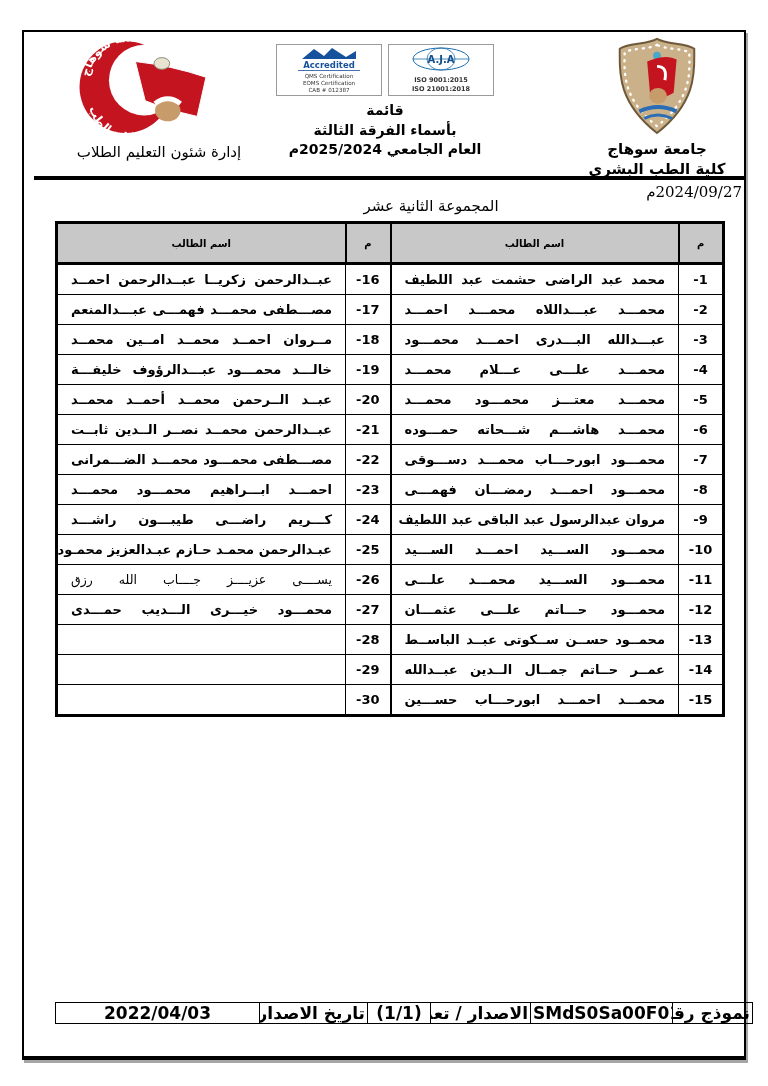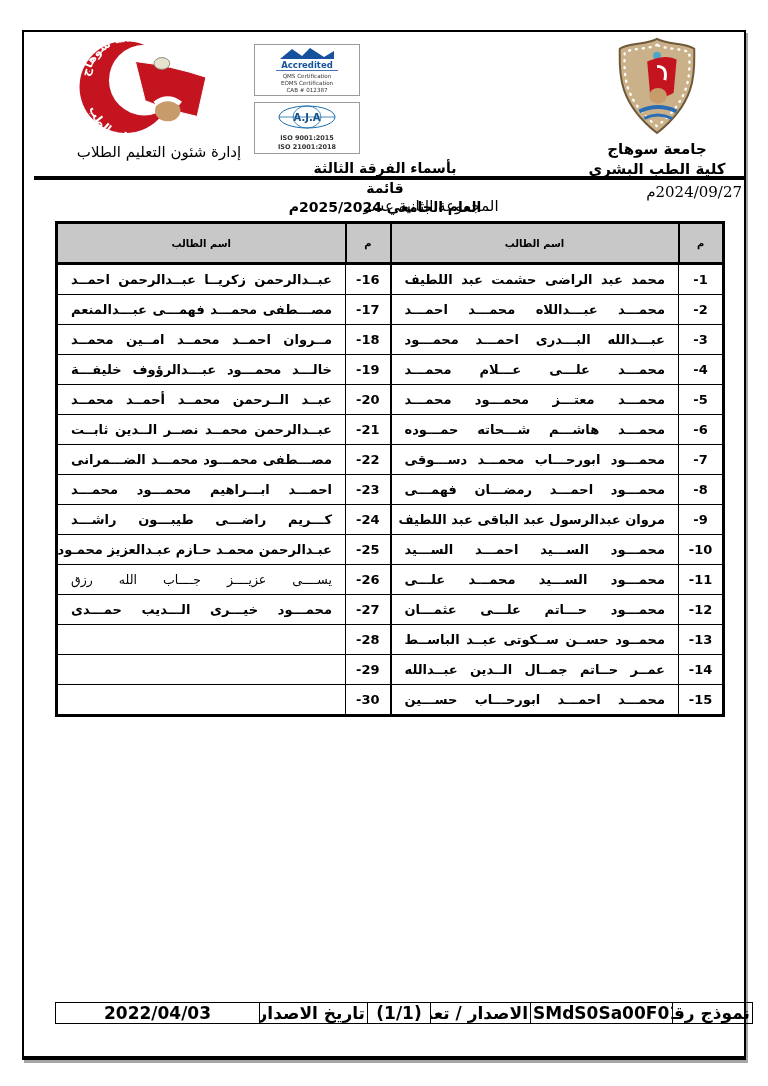--- a/index.html
+++ b/index.html
@@ -10,21 +10,21 @@
   
   .page-frame{
     position:absolute;left:22px;top:30px;width:720px;height:1024px;
     border:2px solid #000;border-bottom-width:4px;
     box-shadow:2px 3px 0 rgba(0,0,0,.35);
   }
   
   .header-right{position:absolute;top:36px;right:32px;width:158px;text-align:center;}
   .header-right .uni-line{font-weight:bold;font-size:15px;line-height:1.3;direction:rtl;}
   .header-center{position:absolute;top:44px;left:254px;width:262px;text-align:center;}
-  .accred-row{display:flex;justify-content:center;gap:6px;flex-direction:column;}
+  .accred-row{display:flex;justify-content:center;gap:6px;}
   .title-lines{margin-top:5px;font-weight:bold;font-size:14px;line-height:1.4;direction:rtl;}
   .header-left{position:absolute;top:38px;left:50px;width:210px;text-align:center;}
   .dept-label{font-weight:normal;font-size:15px;margin-top:3px;direction:rtl;margin-left:8px;}
   
   .header-rule{position:absolute;top:176px;left:34px;width:710px;height:4px;background:#000;}
   .doc-date{position:absolute;top:183px;right:26px;direction:rtl;font-family:"DejaVu Serif",serif;font-size:15px;text-align:center;}
   .group-title{position:absolute;top:197px;left:0;width:768px;text-align:center;direction:rtl;font-size:15px;padding-left:47px;}
   
   table.students{
     position:absolute;top:221px;left:55px;width:667px;
@@ -101,22 +101,22 @@
       <rect x="0.5" y="0.5" width="105" height="51" fill="#ffffff" stroke="#9a9a9a"></rect>
       <ellipse cx="53" cy="15" rx="28" ry="11" fill="none" stroke="#1c6fae" stroke-width="1"></ellipse>
       <ellipse cx="53" cy="15" rx="14" ry="11" fill="none" stroke="#1c6fae" stroke-width="0.8"></ellipse>
       <line x1="25" y1="15" x2="81" y2="15" stroke="#1c6fae" stroke-width="0.8"></line>
       <text x="53" y="19" font-size="10" font-weight="bold" fill="#14508c" text-anchor="middle">A.J.A</text>
       <text x="53" y="38" font-size="6.5" font-weight="bold" fill="#333" text-anchor="middle">ISO 9001:2015</text>
       <text x="53" y="47" font-size="6.5" font-weight="bold" fill="#333" text-anchor="middle">ISO 21001:2018</text>
     </svg>
   </div>
   <div class="title-lines">
+    <div>قائمة</div>
     <div>بأسماء الفرقة الثالثة</div>
-    <div>قائمة</div>
     <div>العام الجامعي 2025/2024م</div>
   </div>
 </div>
 
 <div class="header-left">
   <svg width="180" height="98" viewBox="0 0 180 100">
     <circle cx="60" cy="50" r="47" fill="#c41420"></circle>
     <circle cx="79" cy="43" r="36" fill="#ffffff"></circle>
     <path d="M70 24 Q106 28 142 40 L133 80 Q102 73 80 64 Z" fill="#c41420" stroke="#ffffff" stroke-width="1"></path>
     <ellipse cx="97" cy="26" rx="8" ry="6" fill="#e8e3d0" stroke="#8a8a7a" stroke-width="1"></ellipse>

